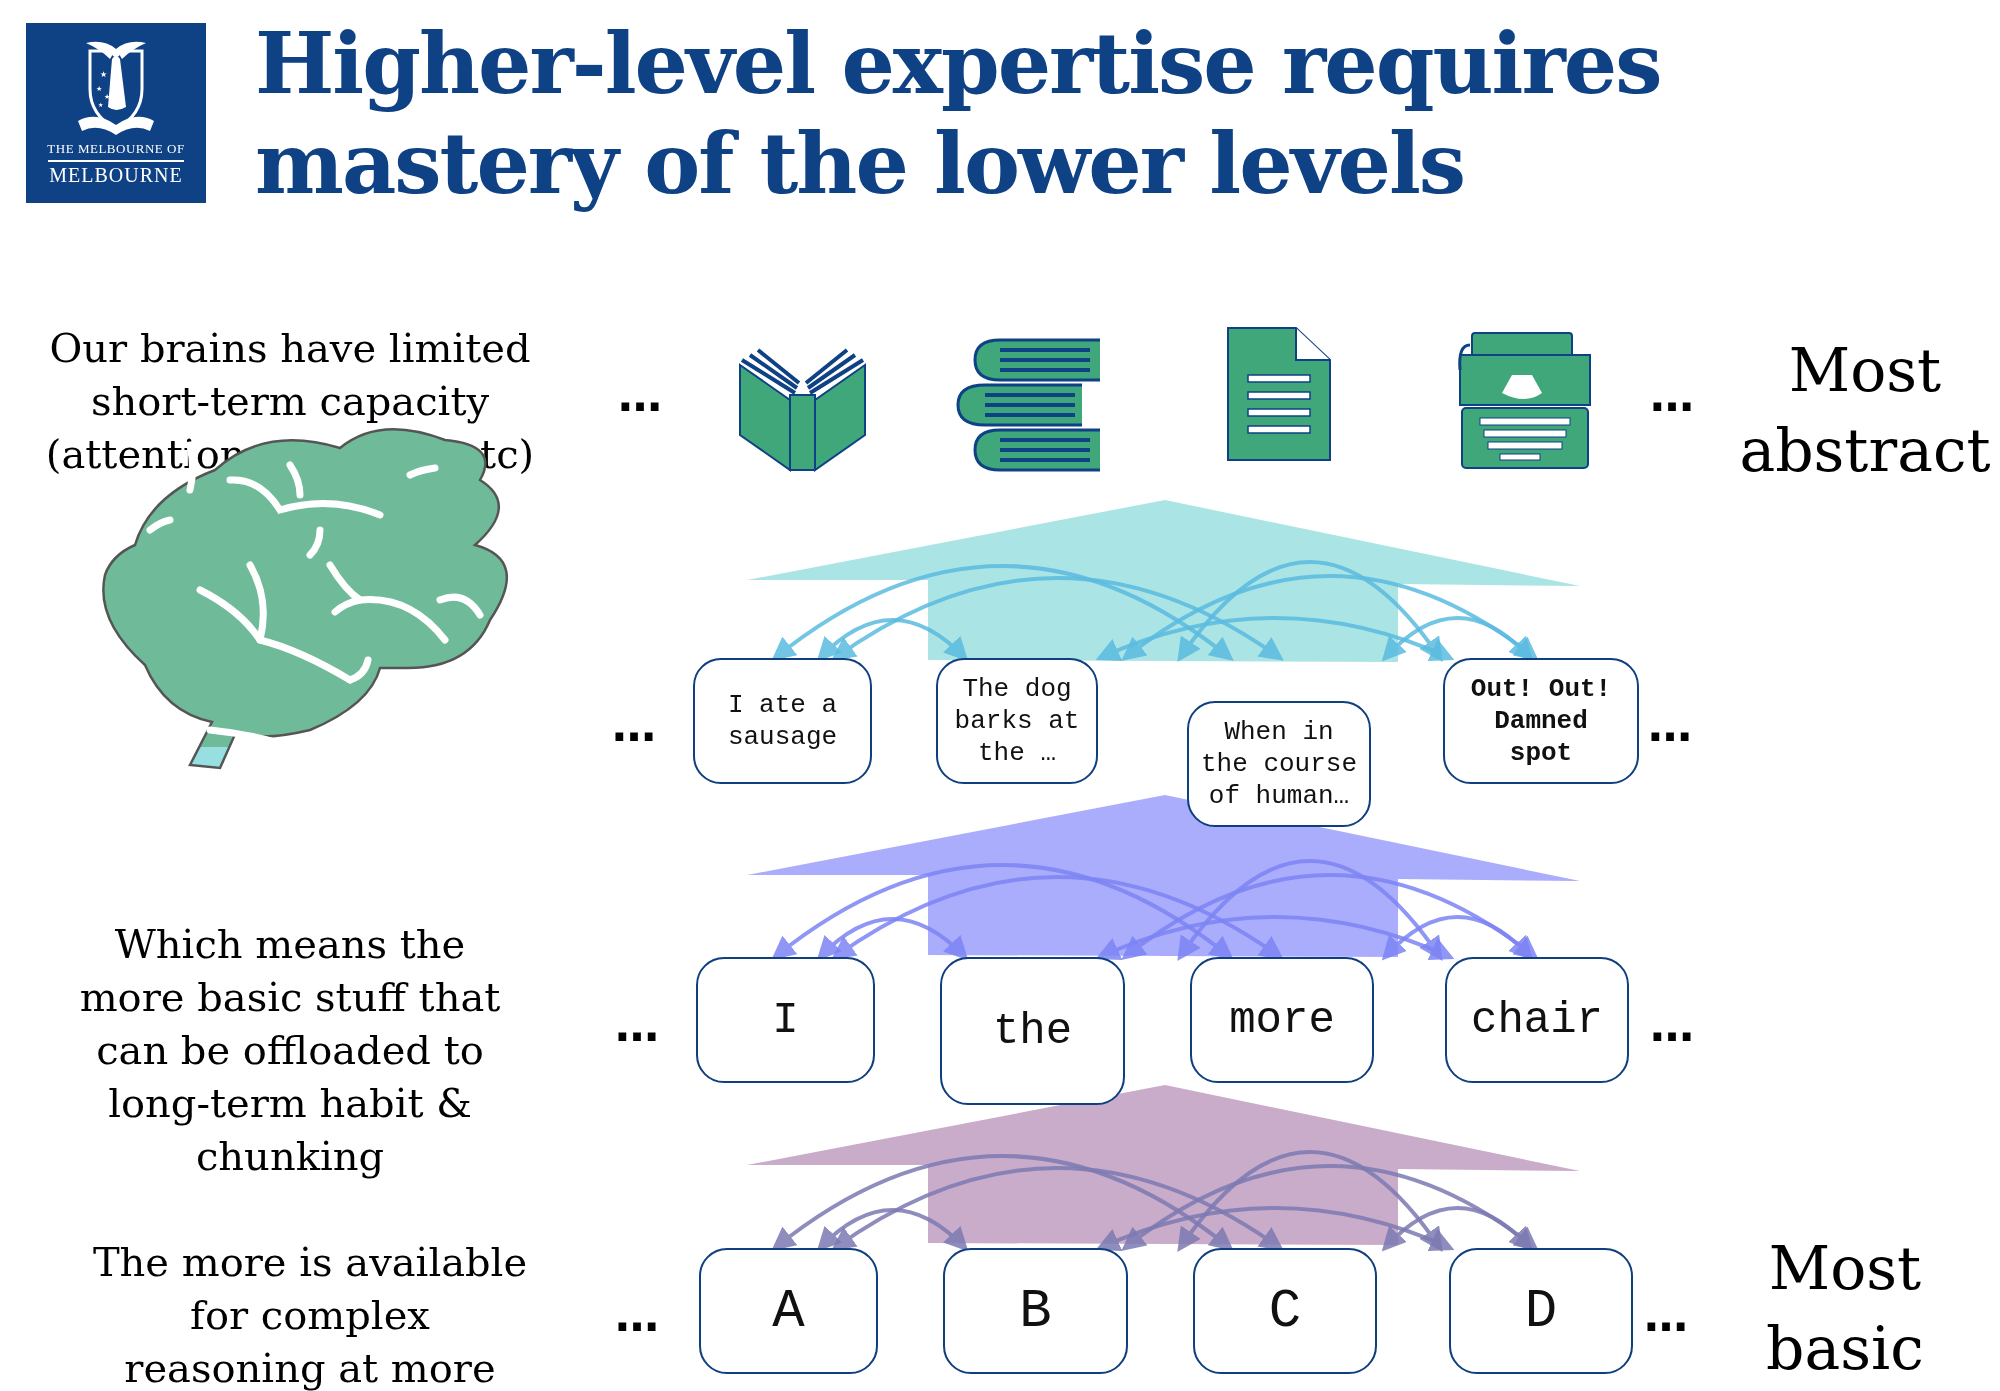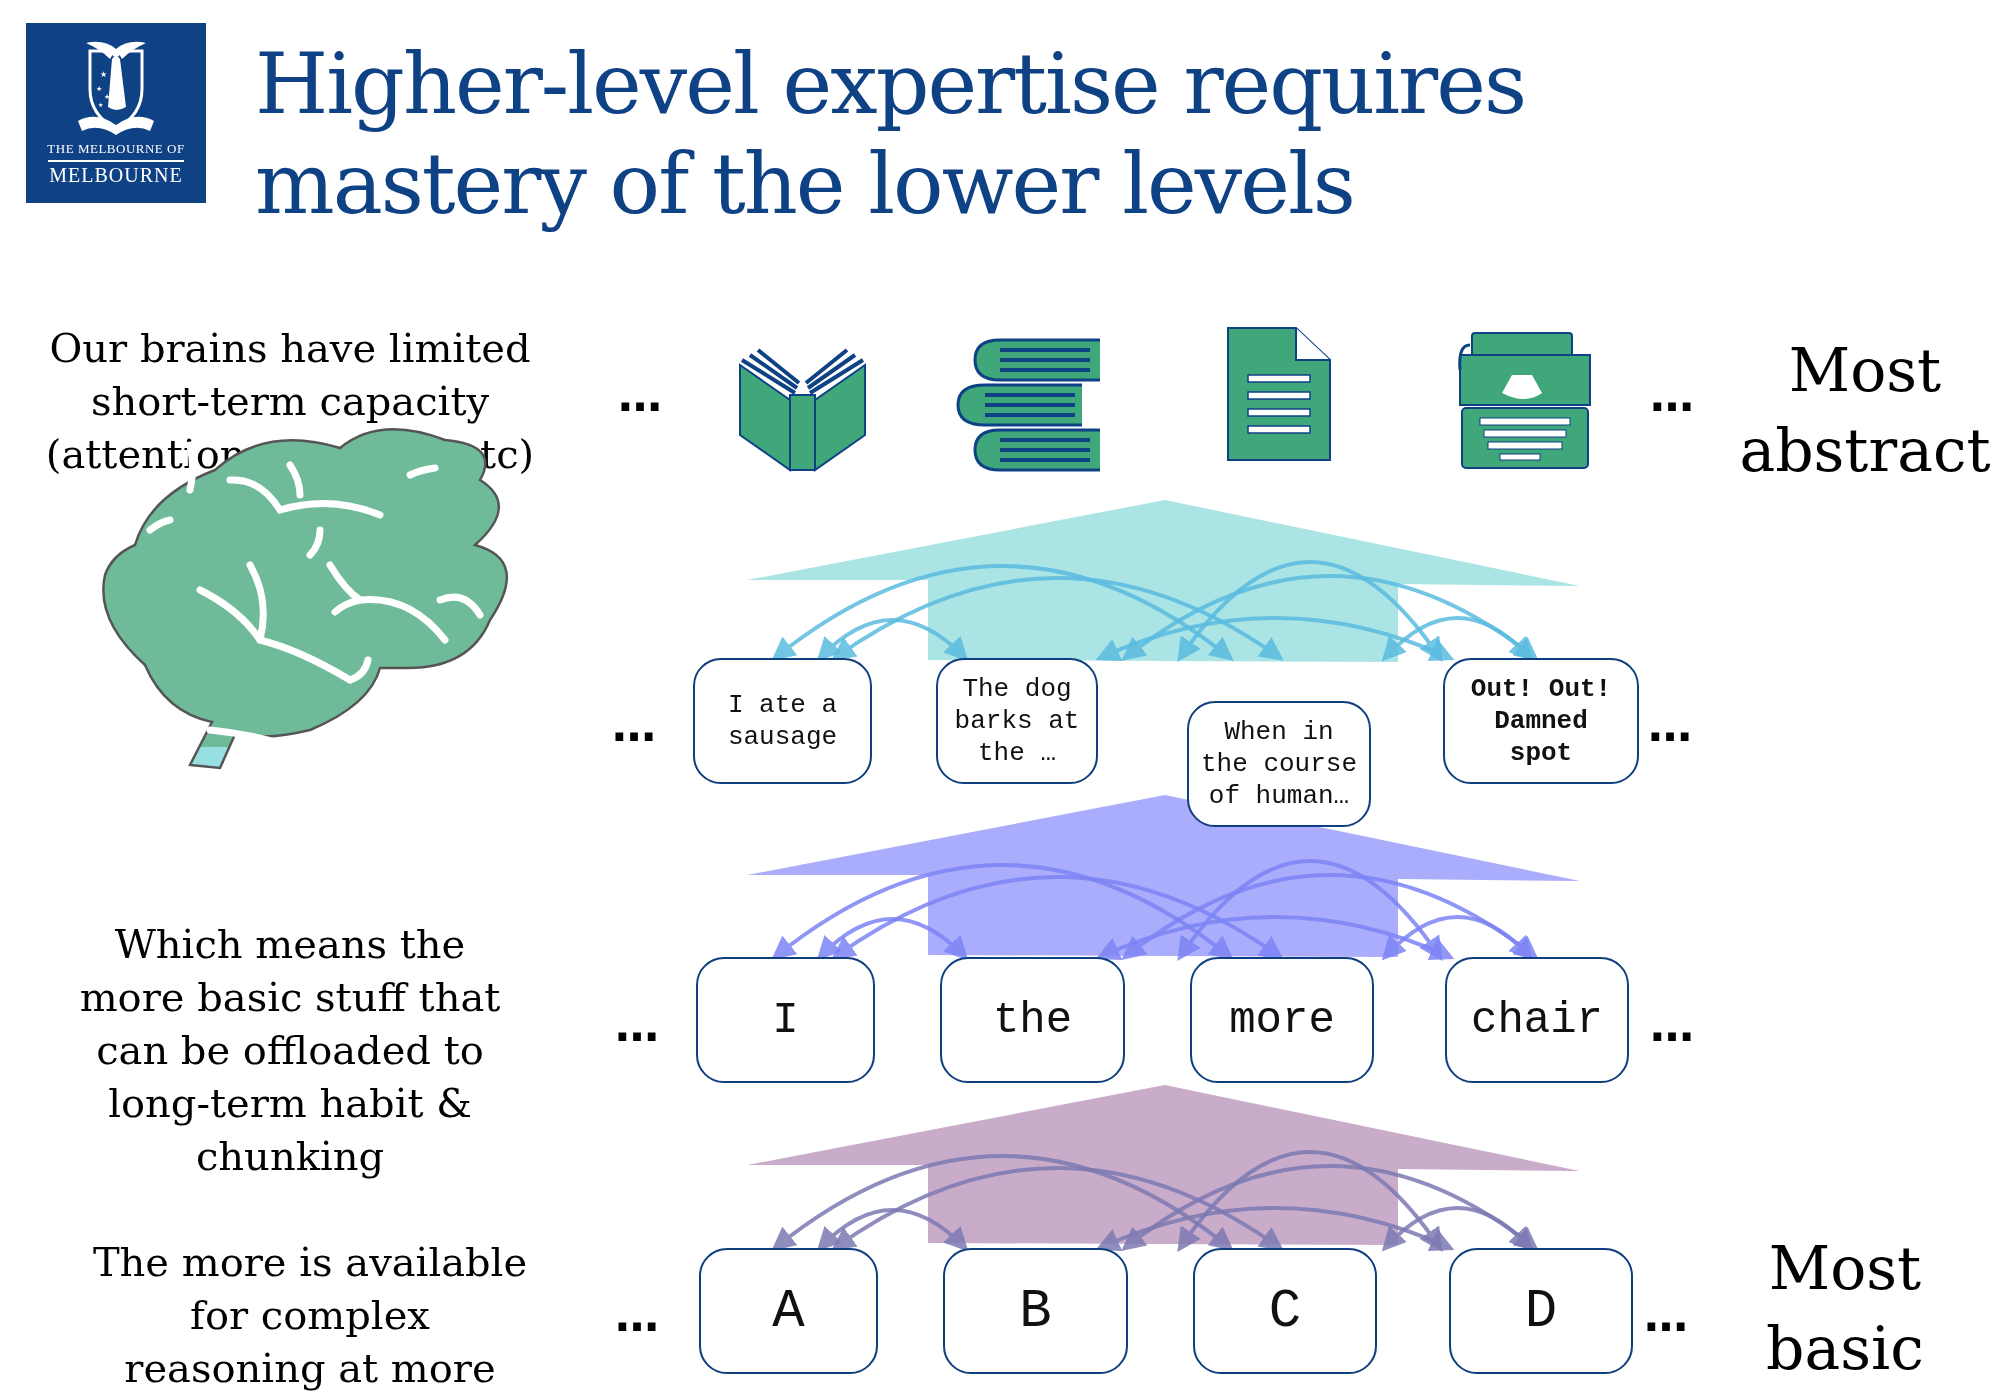--- a/index.html
+++ b/index.html
@@ -3,21 +3,21 @@
 <meta charset="utf-8">
 <style>
   html, body { margin:0; padding:0; background:#ffffff; }
   body { width:2000px; height:1391px; position:relative; overflow:hidden; font-family:"DejaVu Serif", serif; }
   .abs { position:absolute; }
   #logo { left:26px; top:23px; width:180px; height:180px; background:#0f4185; color:#fff; text-align:center; }
   #logo .crest { position:absolute; left:50px; top:14px; width:80px; height:100px; }
   #logo .l1 { position:absolute; left:0; right:0; top:118px; font-family:"Liberation Serif", serif; font-size:13px; letter-spacing:0.5px; }
   #logo .rule { position:absolute; left:22px; right:22px; top:137px; height:2px; background:#fff; }
   #logo .l2 { position:absolute; left:0; right:0; top:141px; font-family:"Liberation Serif", serif; font-size:20px; letter-spacing:1px; }
-  #title { left:255px; top:14px; width:1740px; color:#0f4185; font-family:"DejaVu Serif", serif; font-weight:normal; font-size:84px; line-height:100px; letter-spacing:-2px;margin-top:20px; }
+  #title { left:255px; top:14px; width:1740px; color:#0f4185; font-family:"DejaVu Serif", serif; font-weight:bold; font-size:84px; line-height:100px; letter-spacing:-2px; }
   .side { font-family:"DejaVu Serif", serif; color:#000; text-align:center; font-size:40px; line-height:53px; }
   #side1 { left:20px; top:322px; width:540px; }
   #side2 { left:40px; top:918px; width:500px; }
   #side3 { left:40px; top:1236px; width:540px; }
   .level { font-family:"DejaVu Serif", serif; font-size:60px; line-height:80px; text-align:center; color:#000; }
   #lvl-top { left:1730px; top:330px; width:270px; }
   #lvl-bottom { left:1710px; top:1228px; width:270px; }
   .dots { font-family:"DejaVu Sans", sans-serif; font-size:44px; font-weight:bold; color:#000; letter-spacing:1px; }
   .box { position:absolute; box-sizing:border-box; border:2.5px solid #0f3f7e; border-radius:28px; background:#fff;
          display:flex; align-items:center; justify-content:center; text-align:center;
@@ -207,21 +207,21 @@
 of human…</div>
   <div class="box" style="left:1443px; top:658px; width:196px; height:126px;font-weight:bold;">Out! Out!
 Damned
 spot</div>
   <div class="abs dots" style="left:1648px; top:700px;">…</div>
 </div>
 
 <div class="row2">
   <div class="abs dots" style="left:615px; top:1000px;">…</div>
   <div class="box" style="left:696px; top:957px; width:179px; height:126px;">I</div>
-  <div class="box" style="left:940px; top:957px; width:185px; height:126px;">the</div>
+  <div class="box" style="left:940px; top:957px; width:185px; height:148px;">the</div>
   <div class="box" style="left:1190px; top:957px; width:184px; height:126px;">more</div>
   <div class="box" style="left:1445px; top:957px; width:184px; height:126px;">chair</div>
   <div class="abs dots" style="left:1650px; top:1000px;">…</div>
 </div>
 
 <div class="row3">
   <div class="abs dots" style="left:615px; top:1290px;">…</div>
   <div class="box" style="left:699px; top:1248px; width:179px; height:126px;">A</div>
   <div class="box" style="left:943px; top:1248px; width:185px; height:126px;">B</div>
   <div class="box" style="left:1193px; top:1248px; width:184px; height:126px;">C</div>

